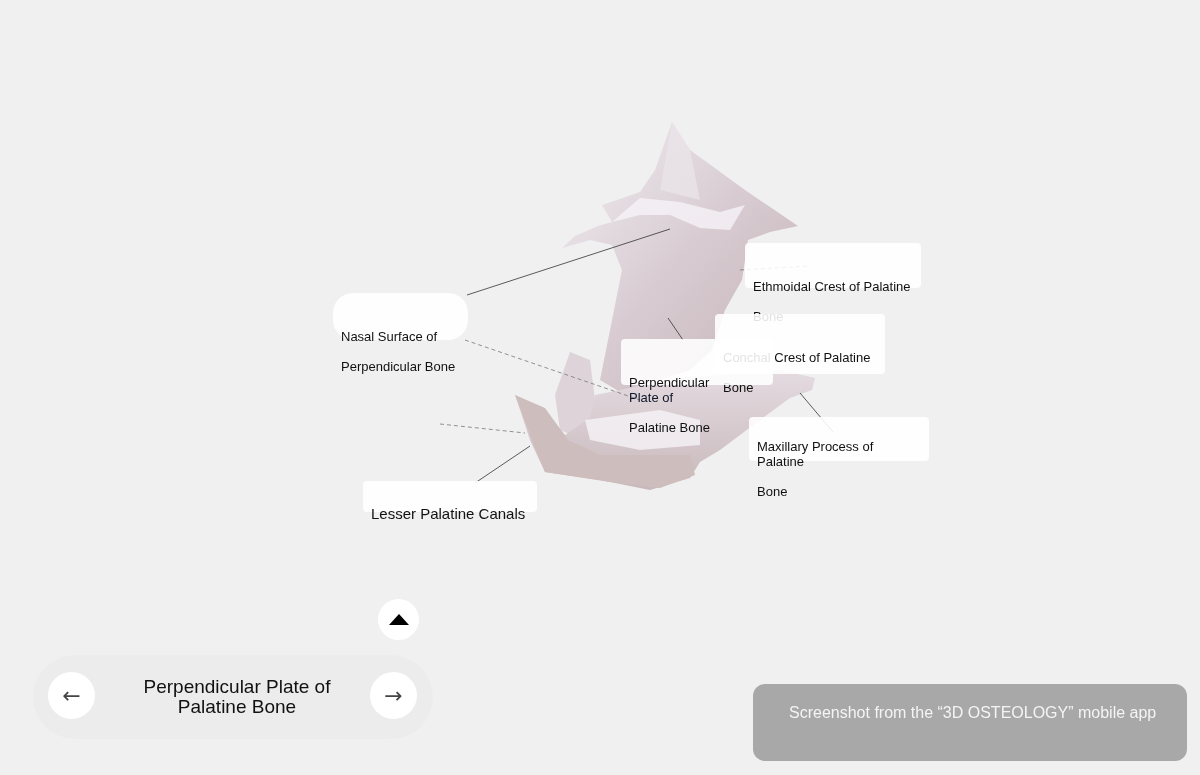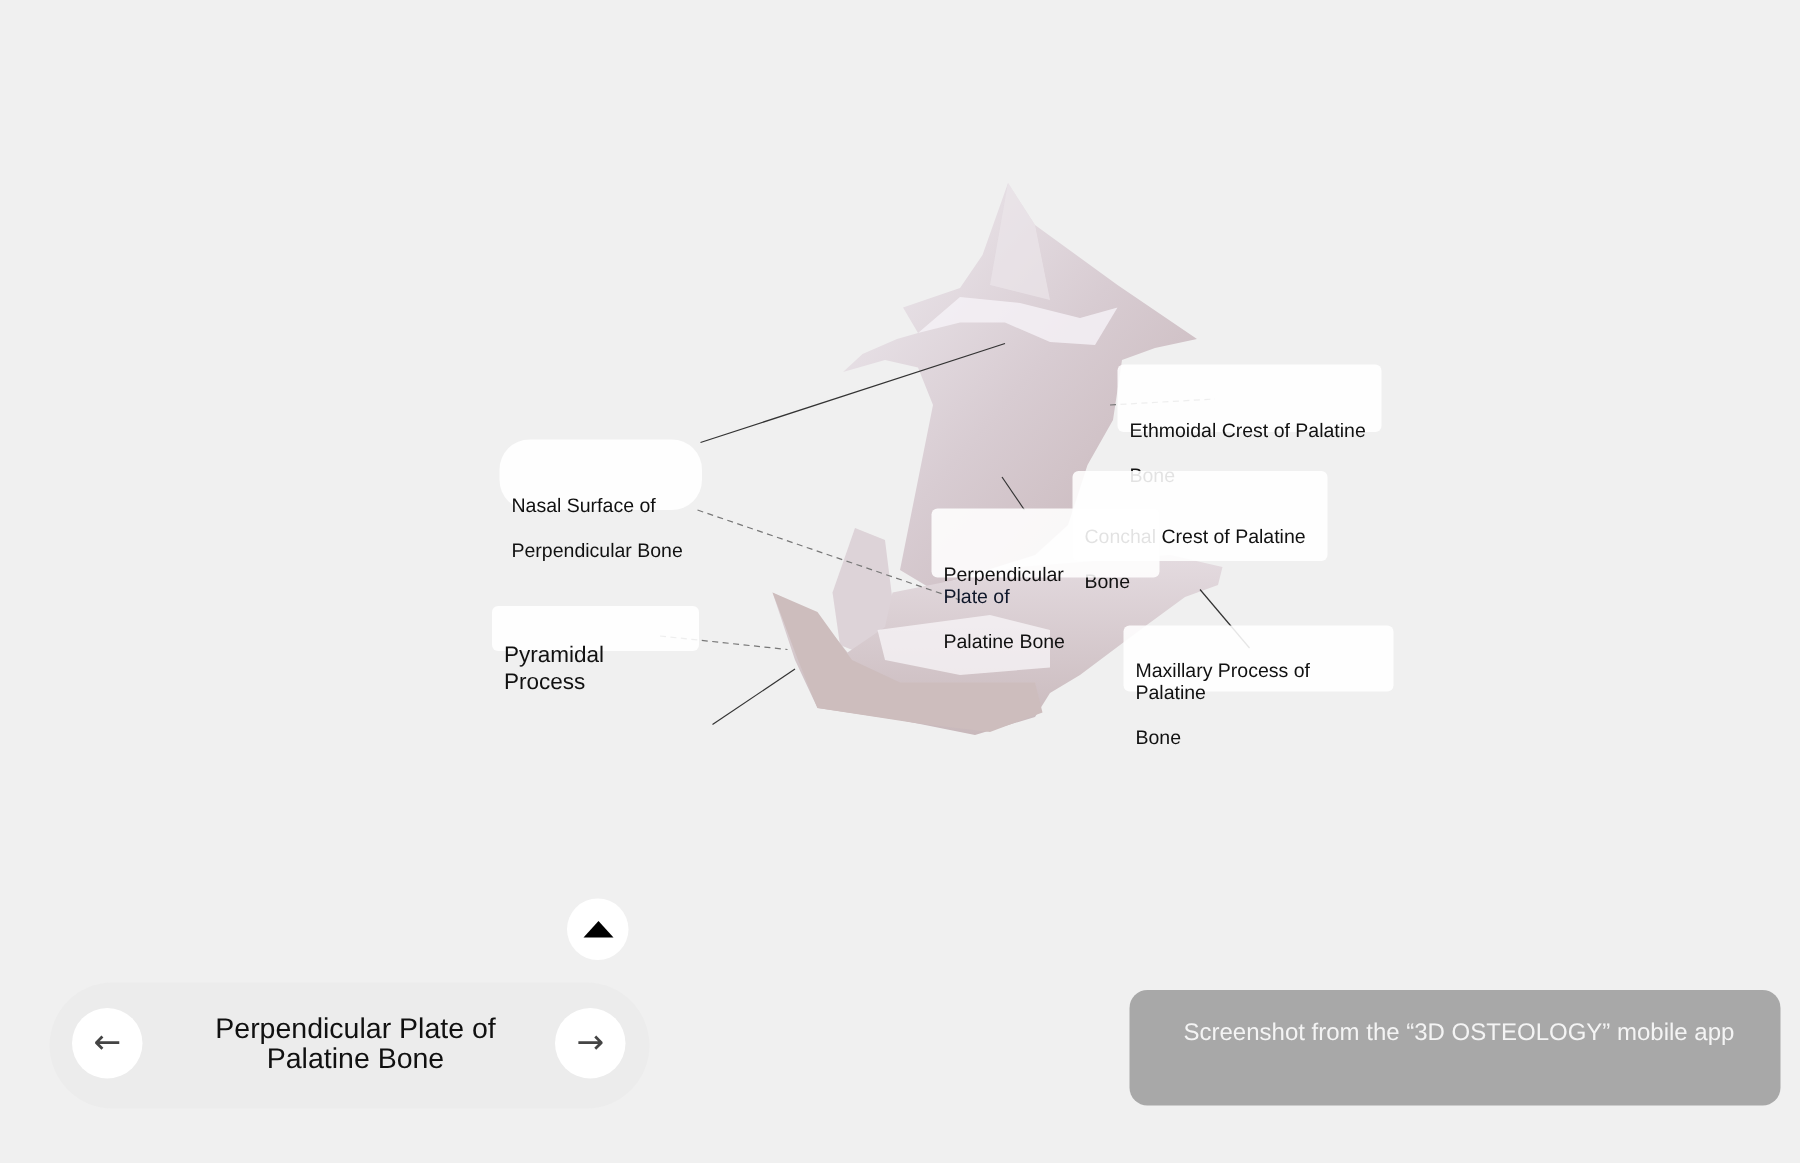--- a/index.html
+++ b/index.html
@@ -53,21 +53,21 @@
       padding: 0; font-family: "DejaVu Sans", sans-serif;
     }
     .nav-btn.prev { left: 15px; }
     .nav-btn.next { left: 337px; }
     .nav-title {
       position: absolute; left: 70px; top: 22px; width: 268px;
       text-align: center; font-size: 19px; line-height: 20px; color: #111;
       white-space: pre-line;
     }
     .credit {
-      position: absolute; left: 753px; top: 660px;
+      position: absolute; left: 753px; top: 684px;
       width: 434px; height: 77px; border-radius: 12px;
       background: #a8a8a8; color: #f4f4f4;
       font-size: 16px; line-height: 19px;
       box-sizing: border-box; padding: 19px 0 0 36px;
     }
     .credit div { white-space: nowrap; }
   </style>
 </head>
 <body>
 
@@ -122,29 +122,29 @@
     <span>Conchal Crest of Palatine</span><br>
     <span>Bone</span>
   </div>
 
   <div class="label" style="left:621px;top:339px;width:152px;height:46px;">
     <span>Perpendicular</span>
     <span class="faded">Plate of</span><br>
     <span>Palatine Bone</span>
   </div>
 
-  <div class="label big" style="left:328px;top:404px;width:138px;height:30px;padding-top:6px;">
-    <span>Pyramidal Process</span>
-  </div>
 
   <div class="label" style="left:749px;top:417px;width:180px;height:44px;padding-top:7px;">
     <span>Maxillary Process of Palatine</span><br>
     <span>Bone</span>
   </div>
 
+  <div class="label big" style="left:363px;top:481px;width:174px;height:31px;padding-top:6px;">
+    <span>Lesser Palatine Canals</span>
+  </div>
 </div>
 
 <button class="up-btn">
   <span class="up-tri"></span>
 </button>
 
 <div class="nav-pill">
   <button class="nav-btn prev">
     <span>←</span>
   </button>

